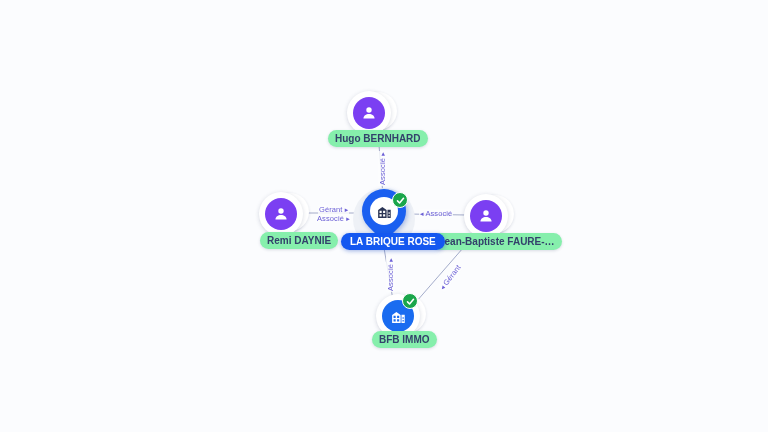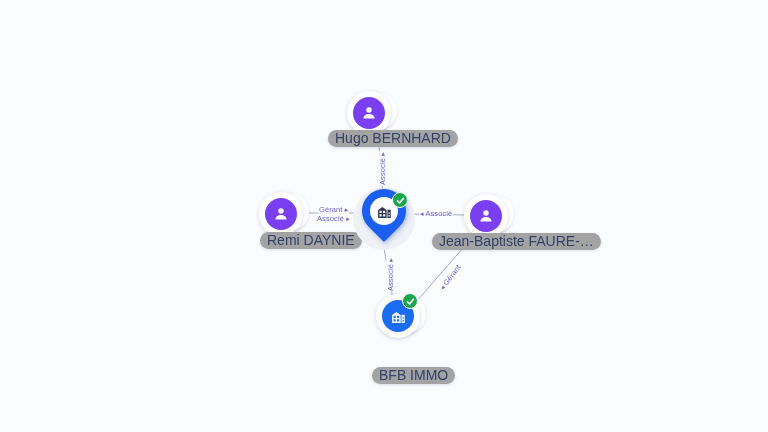--- a/index.html
+++ b/index.html
@@ -134,28 +134,29 @@
     border-radius: 50%;
     background: #ffffff;
     display: flex;
     align-items: center;
     justify-content: center;
   }
 
   
   .name-label {
     position: absolute;
-    font-size: 14px;
+    font-size: 10px;
     color: #33416b;
-    background: #a3a3a3;
+    background: #86efac;
     border-radius: 9px;
     padding: 3px 7px;
     white-space: nowrap;
     box-shadow: 0 1px 3px rgba(38,50,90,0.16);
     line-height: 11px;
+    font-weight: bold;
   }
   .name-label.primary {
     background: #1458f0;
     color: #ffffff;
     font-weight: bold;
     font-size: 10px;
     box-shadow: 0 1px 4px rgba(20,70,190,0.4);
     padding: 3px 9px;
   }
 </style>
@@ -262,31 +263,32 @@
           <path d="M16.2 21V9.6h4.6V21h-4.6zm1.5-2h1.7v-2h-1.7v2zm0-4h1.7v-2h-1.7v2z"></path>
         </svg>
       </div>
     </div>
     <div class="badge" style="left:30px; top:5px;">
       <svg width="9" height="9" viewBox="0 0 24 24" fill="none" stroke="#ffffff" stroke-width="4.2" stroke-linecap="round" stroke-linejoin="round">
         <polyline points="4,13 9.5,18.5 20,6"></polyline>
       </svg>
     </div>
   </div>
-  <div class="name-label" style="left:372px; top:331px;margin-top:36px;">BFB IMMO</div>
+  <div class="name-label" style="left:372px; top:331px;">BFB IMMO</div>
 
   <div id="node-center" style="left:353px; top:186px;">
     <div class="halo"></div>
     <div class="pin"></div>
     <div class="pin-inner">
       <svg width="17" height="17" viewBox="0 0 24 24" fill="#2b3555">
         <path d="M3 21V10l6-4.2L15 10v11H3zm2-2h3v-3H5v3zm5 0h3v-3h-3v3zM5 14h3v-3H5v3zm5 0h3v-3h-3v3z"></path>
         <path d="M16.2 21V9.6h4.6V21h-4.6zm1.5-2h1.7v-2h-1.7v2zm0-4h1.7v-2h-1.7v2z"></path>
       </svg>
     </div>
     <div class="badge" style="left:39px; top:6px;">
       <svg width="9" height="9" viewBox="0 0 24 24" fill="none" stroke="#ffffff" stroke-width="4.2" stroke-linecap="round" stroke-linejoin="round">
         <polyline points="4,13 9.5,18.5 20,6"></polyline>
       </svg>
     </div>
   </div>
+  <div class="name-label primary" style="left:341px; top:233px;">LA BRIQUE ROSE</div>
 
 </div>
 
 </body></html>

